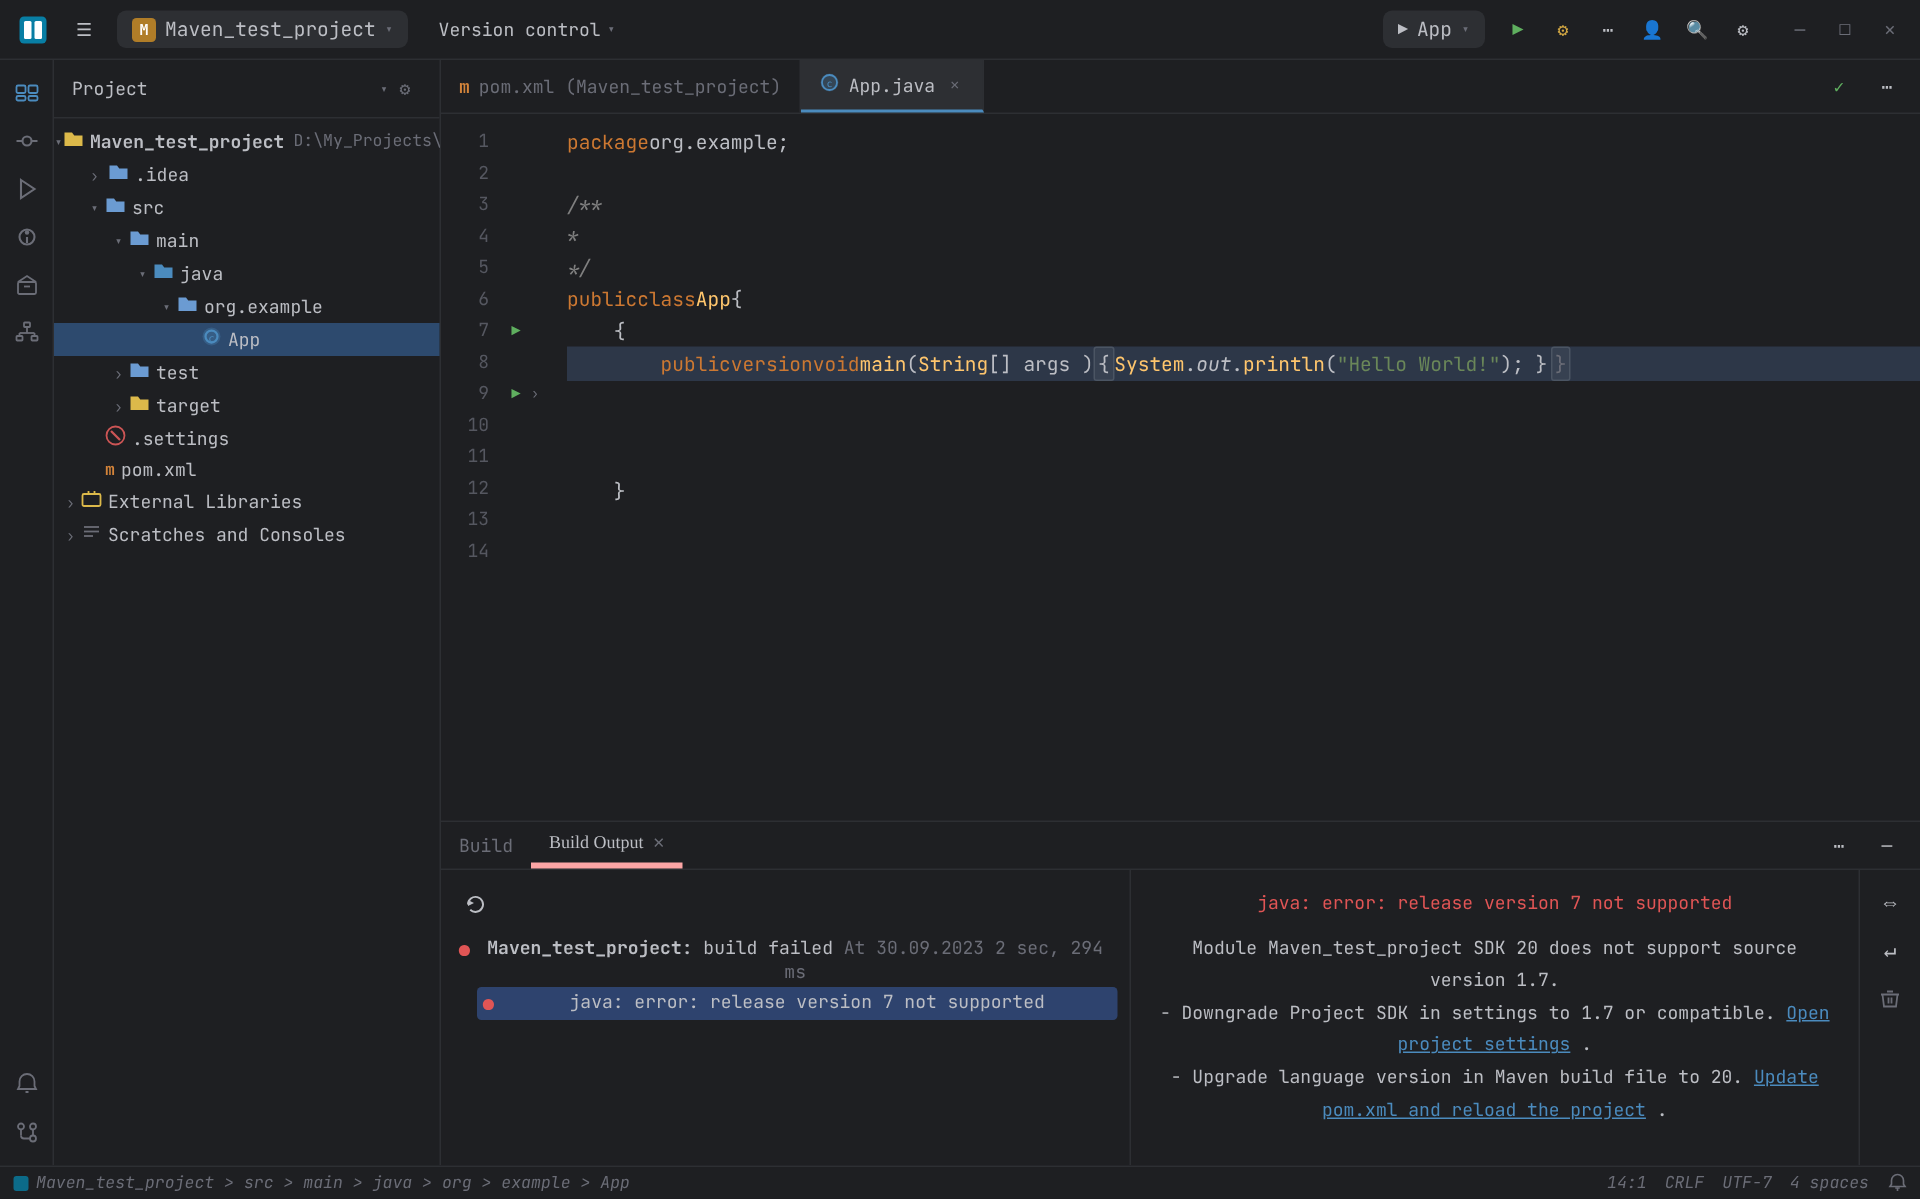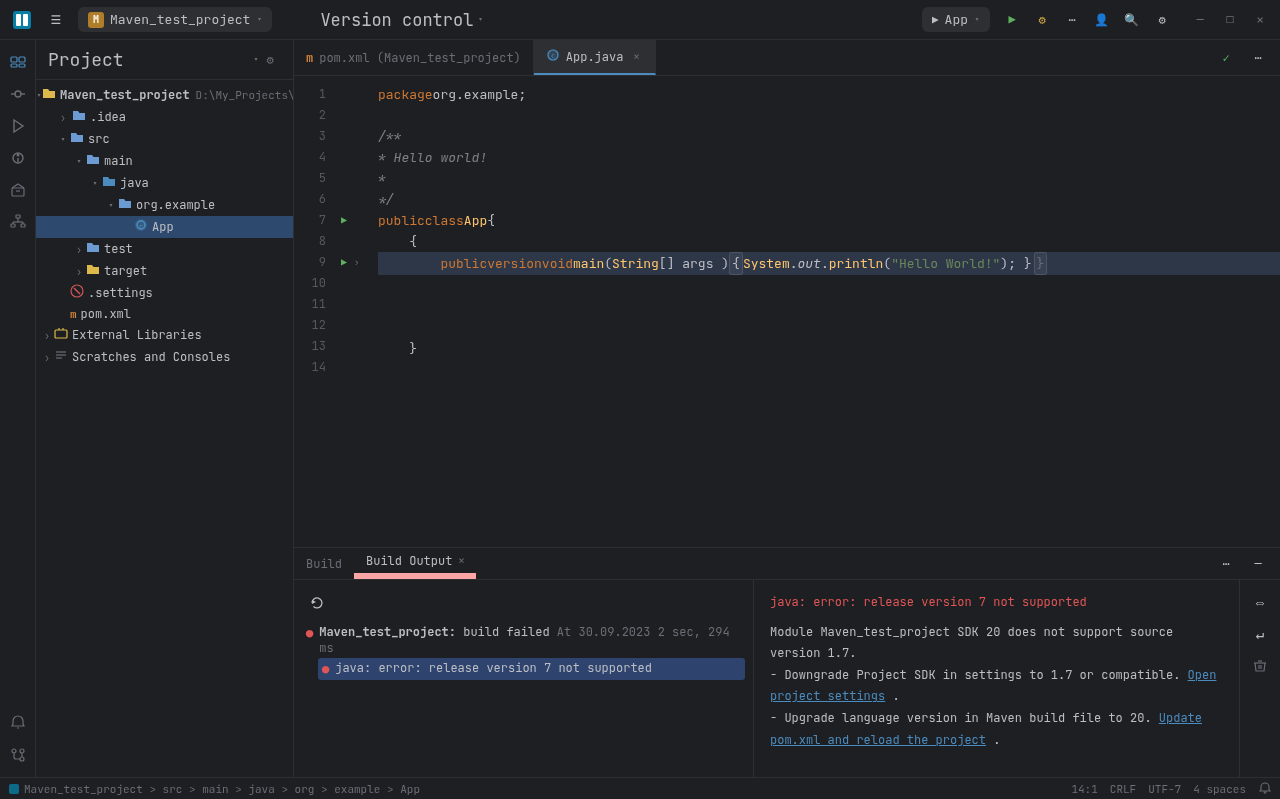--- a/index.html
+++ b/index.html
@@ -69,21 +69,21 @@
     .project-selector-text { color: #bcbec4; font-size: 13px; }
     .project-selector-arrow { color: #6b6d77; font-size: 10px; }
     .vcs-selector {
       display: flex;
       align-items: center;
       gap: 4px;
       cursor: pointer;
       padding: 4px 8px;
       border-radius: 6px;
     }
-    .vcs-text { font-size: 17px; color: #bcbec4; margin-left: 28px; }
+    .vcs-text { font-size: 12px; color: #bcbec4; }
     .top-bar-spacer { flex: 1; }
     .run-config {
       display: flex;
       align-items: center;
       gap: 6px;
       background: #2d2f33;
       border-radius: 6px;
       padding: 4px 10px;
       cursor: pointer;
     }
@@ -164,21 +164,21 @@
       border-right: 1px solid #2d2f33;
       flex-shrink: 0;
     }
     .panel-header {
       display: flex;
       align-items: center;
       padding: 8px 12px;
       border-bottom: 1px solid #2d2f33;
     }
     .panel-title {
-      font-size: 18px;
+      font-size: 12px;
       color: #bcbec4;
       flex: 1;
     }
     .panel-header-icons { display: flex; gap: 4px; }
     .tree-container {
       flex: 1;
       overflow-y: auto;
       padding: 4px 0;
     }
     .tree-item {
@@ -288,40 +288,42 @@
     .highlight-line { background: #2d3748; }
 
     
     .bottom-panel {
       height: 230px;
       background: #1e1f22;
       border-top: 1px solid #2d2f33;
       display: flex;
       flex-direction: column;
       flex-shrink: 0;
+      text-align: center;
     }
     .bottom-tabs {
       display: flex;
       align-items: center;
       height: 32px;
       border-bottom: 1px solid #2d2f33;
     }
     .bottom-tab {
       display: flex;
       align-items: center;
       padding: 0 12px;
       height: 100%;
       cursor: pointer;
       color: #6b6d77;
       font-size: 12px;
       gap: 6px;
     }
     .bottom-tab.active {
       color: #bcbec4;
-      border-bottom: 6px solid #fca5a5;
+      border-bottom: 4px solid #fca5a5;
+      font-family: Liberation Serif, serif;
     }
     .bottom-tab-close {
       color: #6b6d77;
       font-size: 10px;
     }
     .bottom-content {
       display: flex;
       flex: 1;
       overflow: hidden;
     }
@@ -376,20 +378,21 @@
       gap: 8px;
       flex-shrink: 0;
     }
     .status-item {
       display: flex;
       align-items: center;
       gap: 4px;
       color: #6b6d77;
       font-size: 11px;
       cursor: pointer;
+      font-style: italic;
     }
     .status-spacer { flex: 1; }
     .status-right { display: flex; gap: 12px; align-items: center; }
 
     
     ::-webkit-scrollbar { width: 6px; height: 6px; }
     ::-webkit-scrollbar-track { background: #1e1f22; }
     ::-webkit-scrollbar-thumb { background: #3d3f47; border-radius: 3px; }
 
     .check-icon { color: #5faf5f; }
@@ -764,23 +767,20 @@
           <span class="kw">package</span>
             <span> org.example;</span>
         </div>
 
         <div class="code-line">&nbsp;</div>
 
         <div class="code-line">
           <span class="comment">/**</span>
         </div>
 
-        <div class="code-line">
-          <span class="comment"> * Hello world!</span>
-        </div>
 
         <div class="code-line">
           <span class="comment"> *</span>
         </div>
 
         <div class="code-line">
           <span class="comment"> */</span>
         </div>
 
         <div class="code-line">

